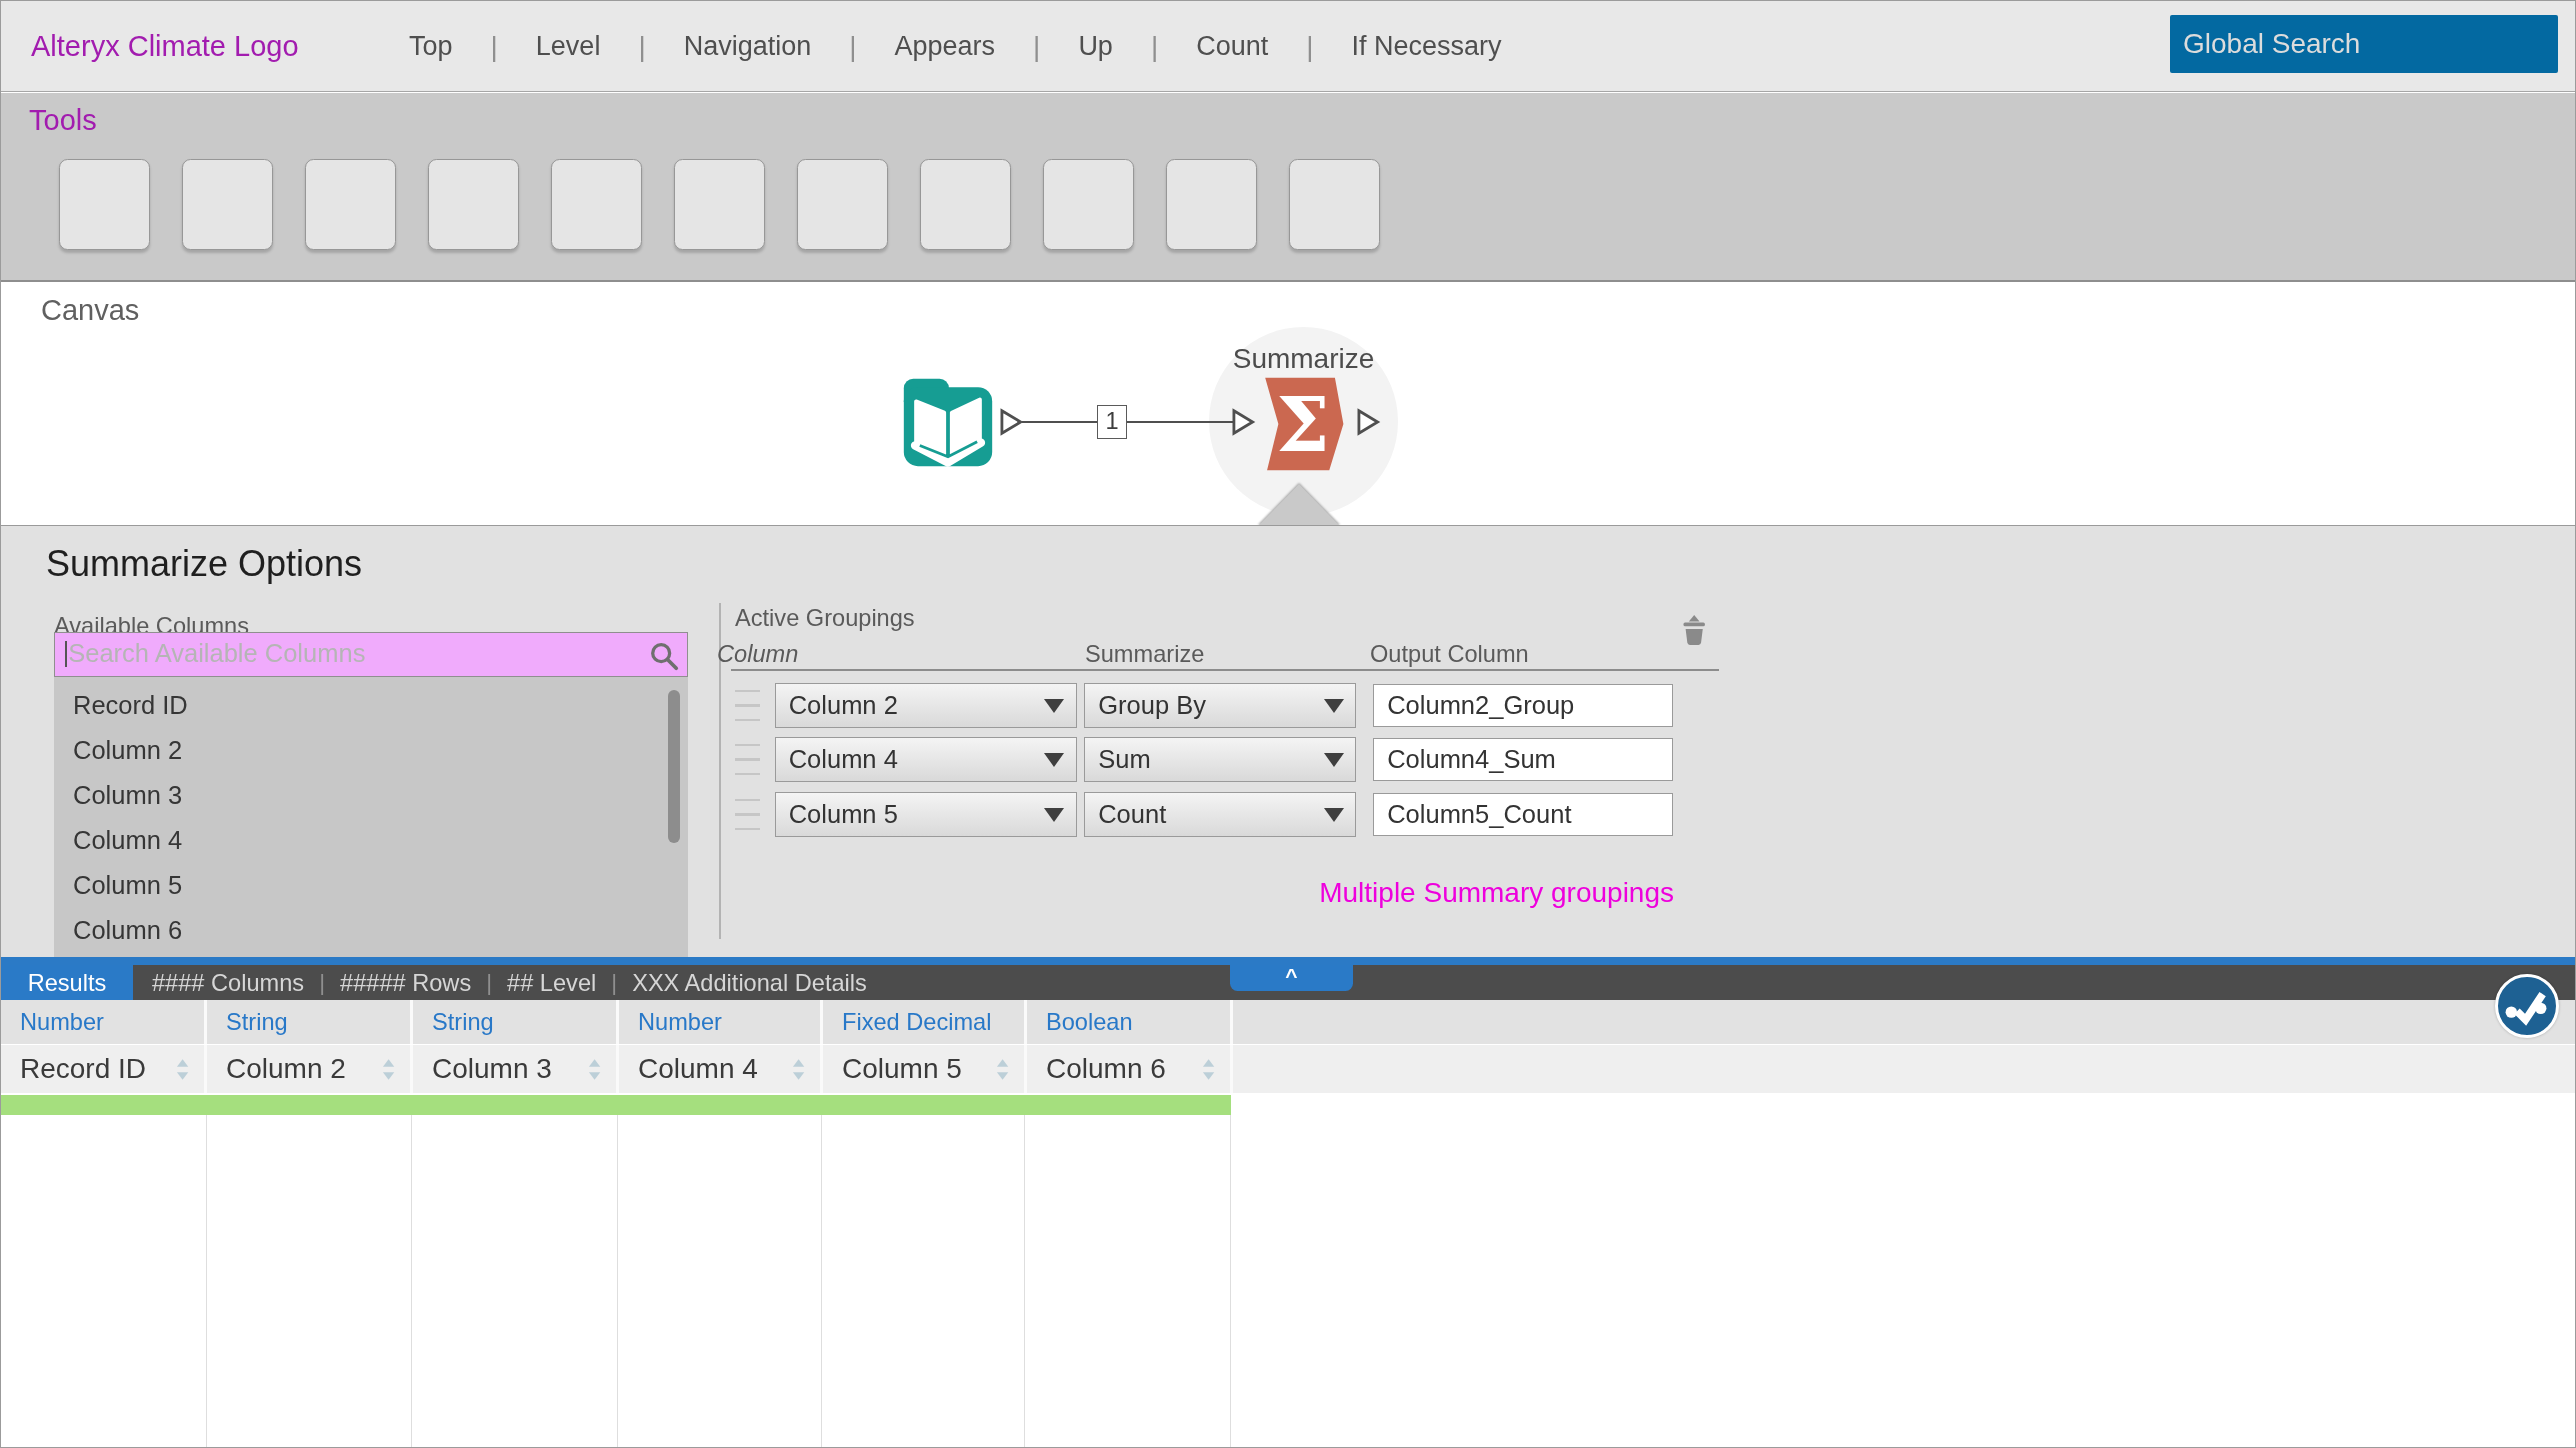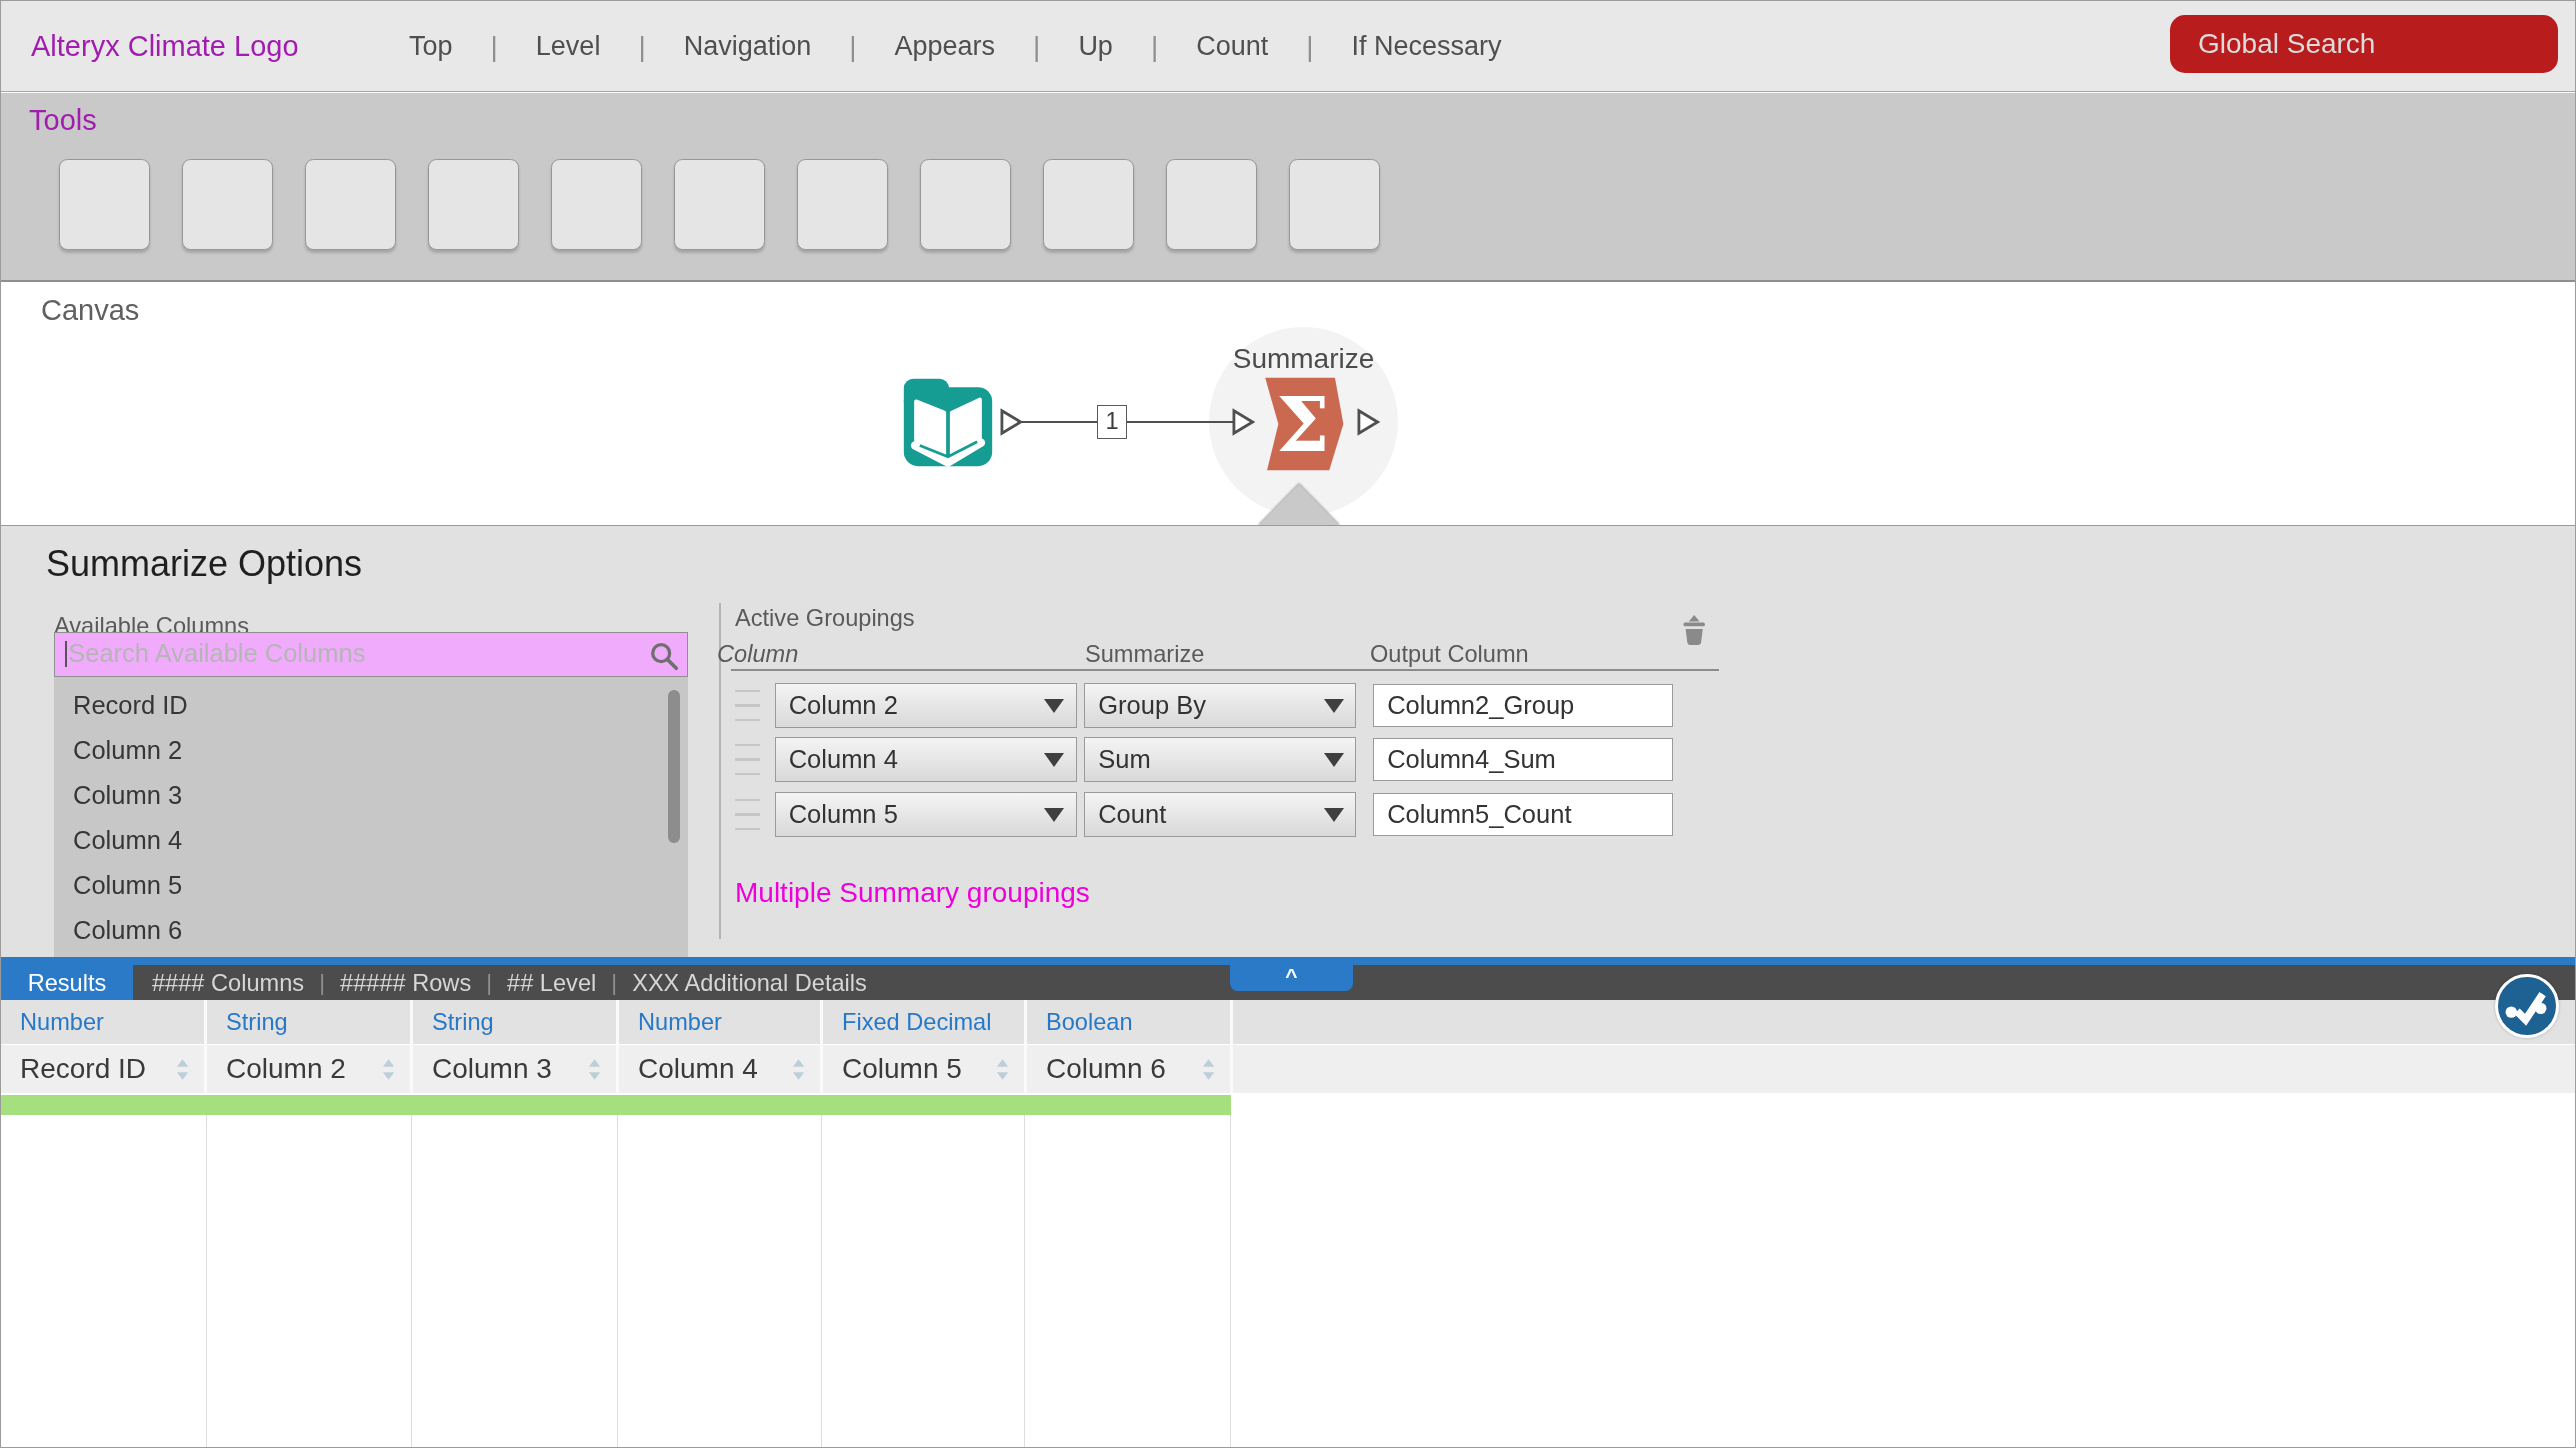--- a/index.html
+++ b/index.html
@@ -10,22 +10,22 @@
 
   
   .header { position:absolute; left:0; top:0; width:100%; height:91px;
             background:#e8e8e8; border-bottom:1.9px solid #a6a6a6; }
   .logo { position:absolute; left:30px; top:0; height:91px; line-height:91px;
           font-size:29px; color:#a21caf; }
   .nav { position:absolute; left:370px; top:0; height:91px; display:flex; align-items:center; }
   .nav-item { font-size:27px; color:#4f4f4f; padding:0 38px; cursor:pointer; white-space:nowrap; }
   .nav-sep { color:#8f8f8f; font-size:28px; font-weight:300; }
   .global-search { position:absolute; right:17px; top:14px; width:388px; height:58px;
-                   background:#b91c1c; border-radius:15px; color:#dcdcdc; font-size:28px;
-                   line-height:58px; padding-left:28px; cursor:pointer; }
+                   background:#0369a1; border-radius:2px; color:#dcdcdc; font-size:28px;
+                   line-height:58px; padding-left:13px; cursor:pointer; }
 
   
   .tools { position:absolute; left:0; top:92px; width:100%; height:189px;
            background:#c9c9c9; border-bottom:2.8px solid #8e8e8e; }
   .tools-label { position:absolute; left:28px; top:11.3px; font-size:29px; color:#a21caf; }
   .tool-row { position:absolute; left:58px; top:66px; display:flex; gap:32px; }
   .tool-slot { width:91px; height:91px; background:#e5e5e5; border:1.9px solid #979797;
                border-radius:8.5px; box-shadow:0 2.8px 2.8px rgba(0,0,0,.18); cursor:pointer; }
 
   
@@ -81,21 +81,21 @@
   .dropdown { height:45px; border:1.9px solid #9a9a9a; background:linear-gradient(#f4f4f4,#d9d9d9);
               display:flex; align-items:center; cursor:pointer; }
   .dd-col { width:302px; margin-right:7.5px; }
   .dd-sum { width:272px; margin-right:17px; }
   .dropdown .dd-text { flex:1; font-size:25.5px; color:#333; padding-left:13.2px; white-space:nowrap;
                        overflow:hidden; }
   .dd-arrow { width:0; height:0; border-left:10.4px solid transparent; border-right:10.4px solid transparent;
               border-top:14px solid #3f3f3f; margin-right:11.3px; }
   .out-input { width:300px; height:43px; border:1.9px solid #9a9a9a; background:#fff; font-size:25.5px;
                color:#333; padding-left:13.2px; font-family:inherit; outline:none; }
-  .note { position:absolute; left:734px; top:351px; width:939px; text-align:left;
+  .note { position:absolute; left:734px; top:351px; width:939px; text-align:right;
           font-size:28px; color:#ee00dd; }
 
   
   .blue-strip { position:absolute; left:0; top:956px; width:100%; height:7.5px; background:#2b7ac6; }
   .results-bar { position:absolute; left:0; top:964px; width:100%; height:36px; background:#4c4c4c; }
   .results-tab { position:absolute; left:0; top:0; width:132px; height:36px; background:#2a7ac7;
                  color:#fff; font-size:23.6px; text-align:center; line-height:36px; cursor:pointer; }
   .stats { position:absolute; left:151px; top:0; height:36px; display:flex; align-items:center; }
   .stat { font-size:23.6px; color:#d6d6d6; white-space:nowrap; }
   .stat-sep { color:#8f8f8f; margin:0 15px; font-size:22.6px; }

